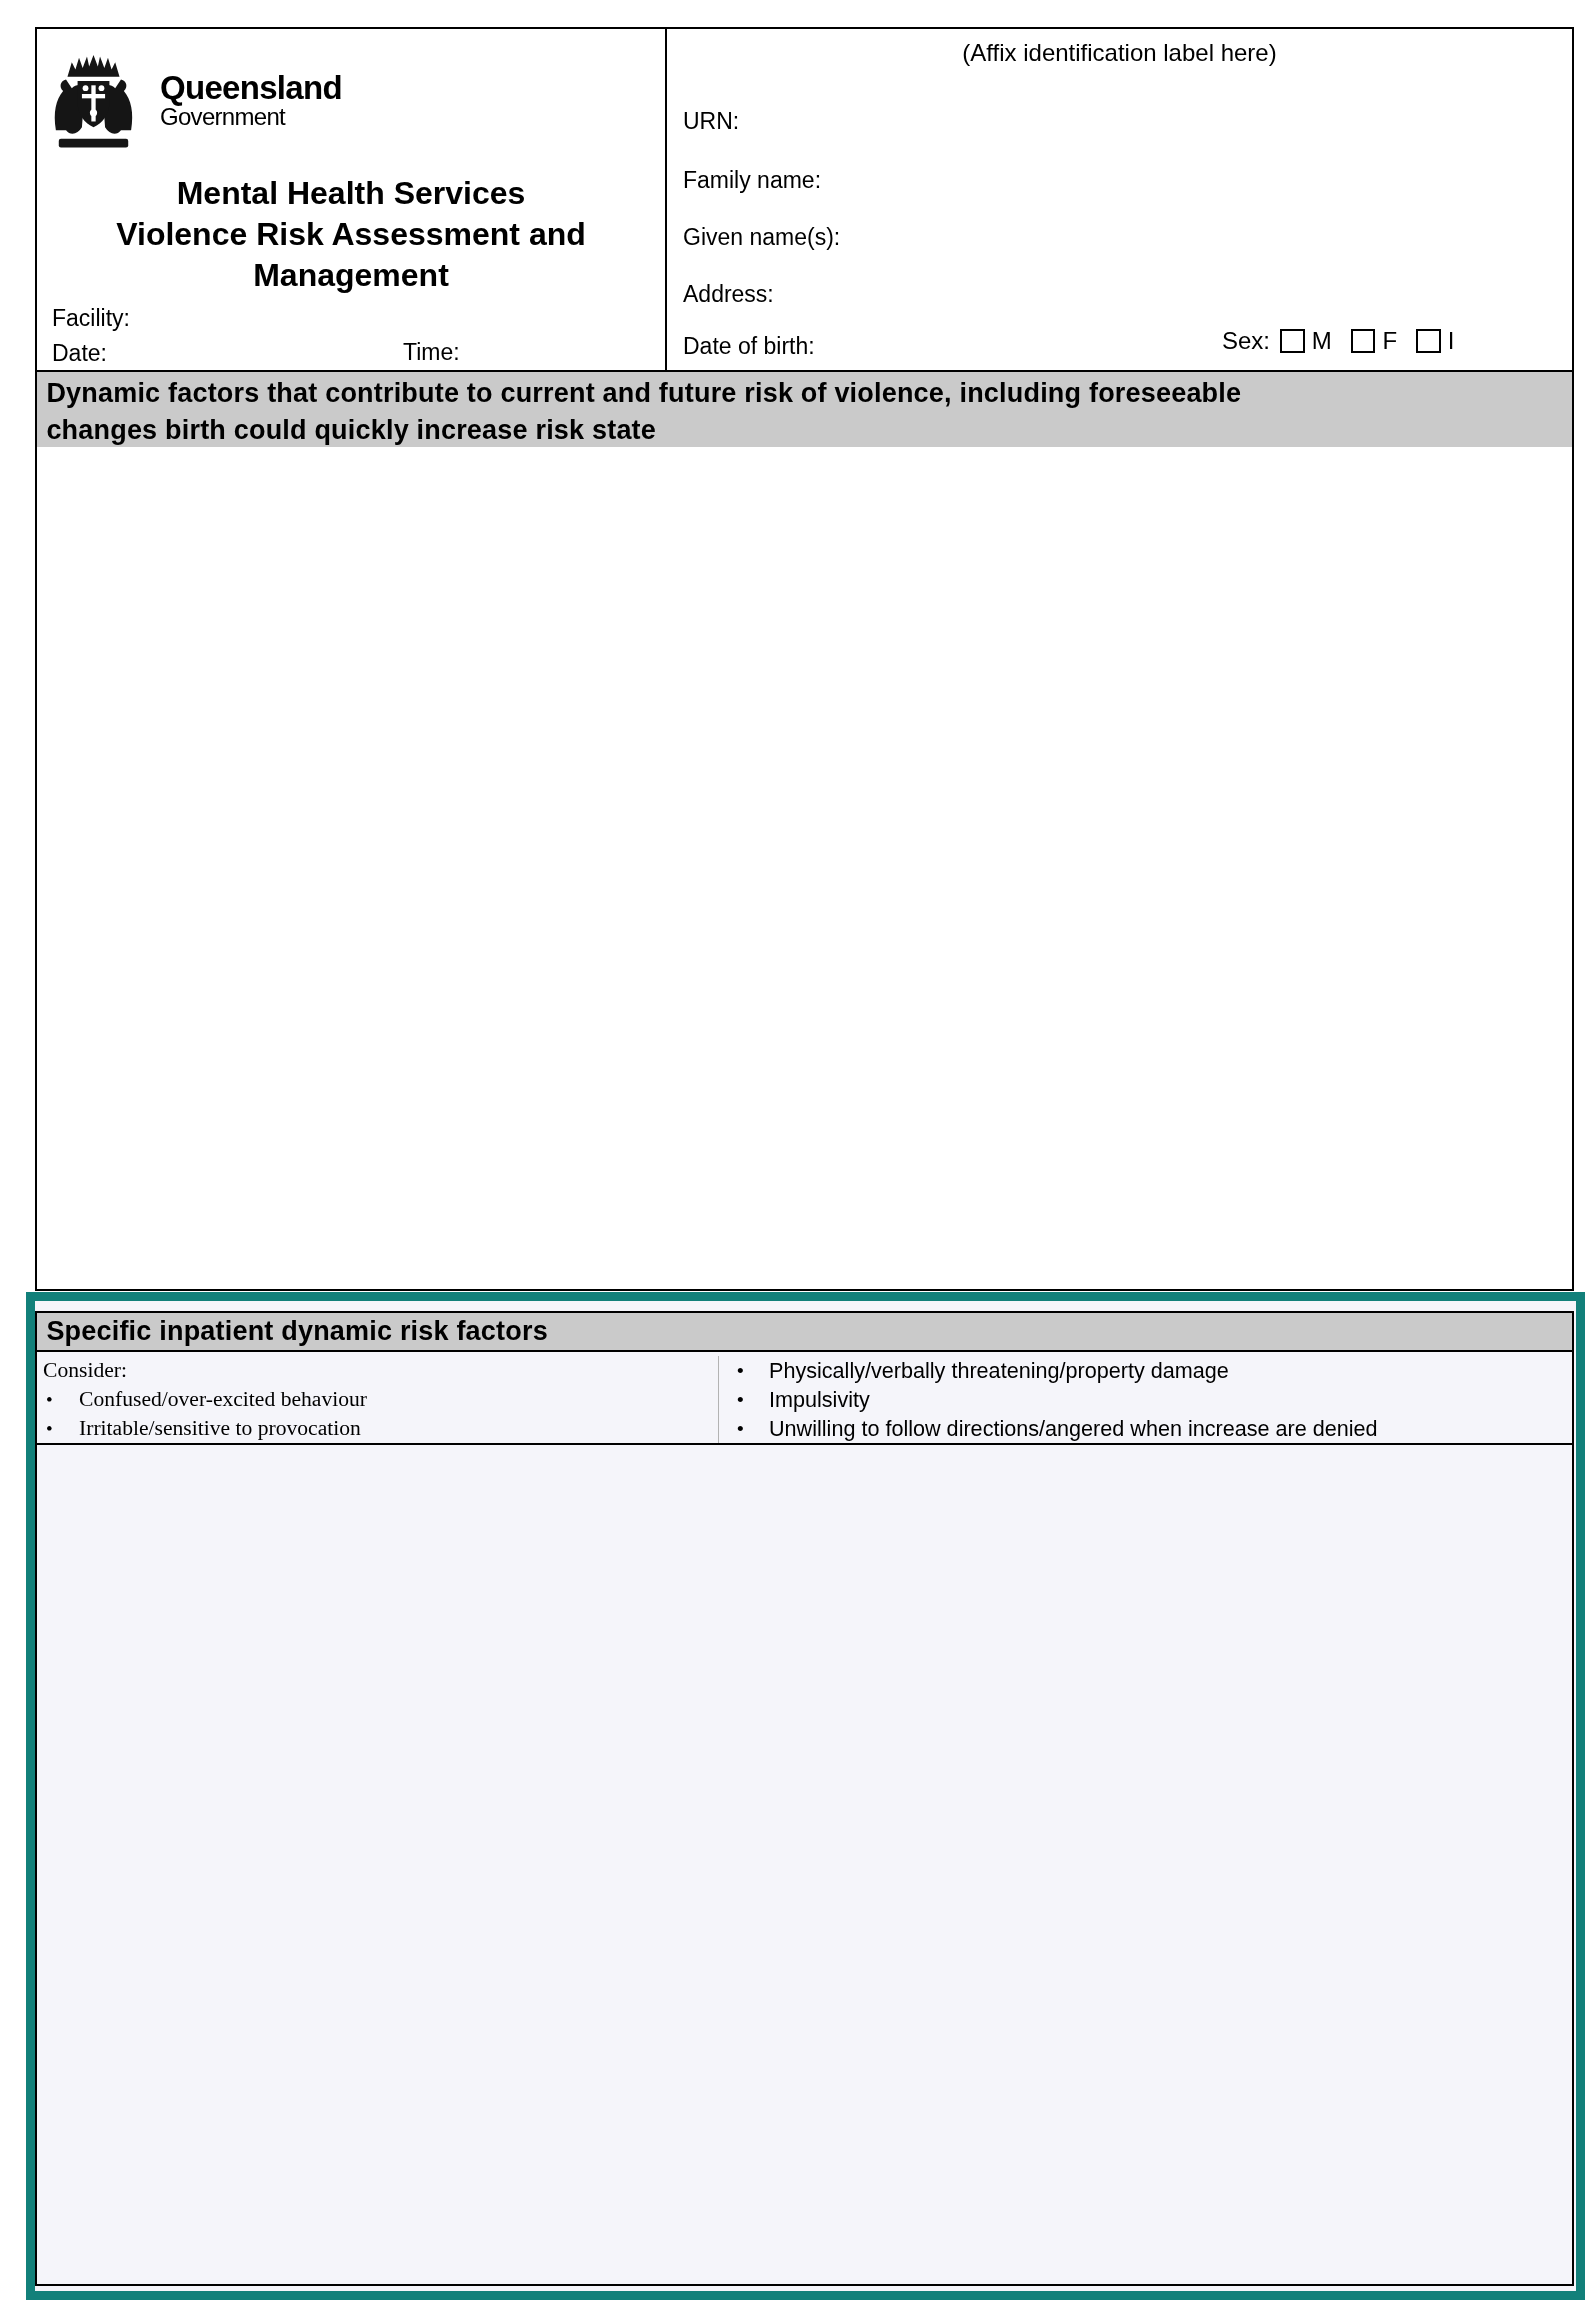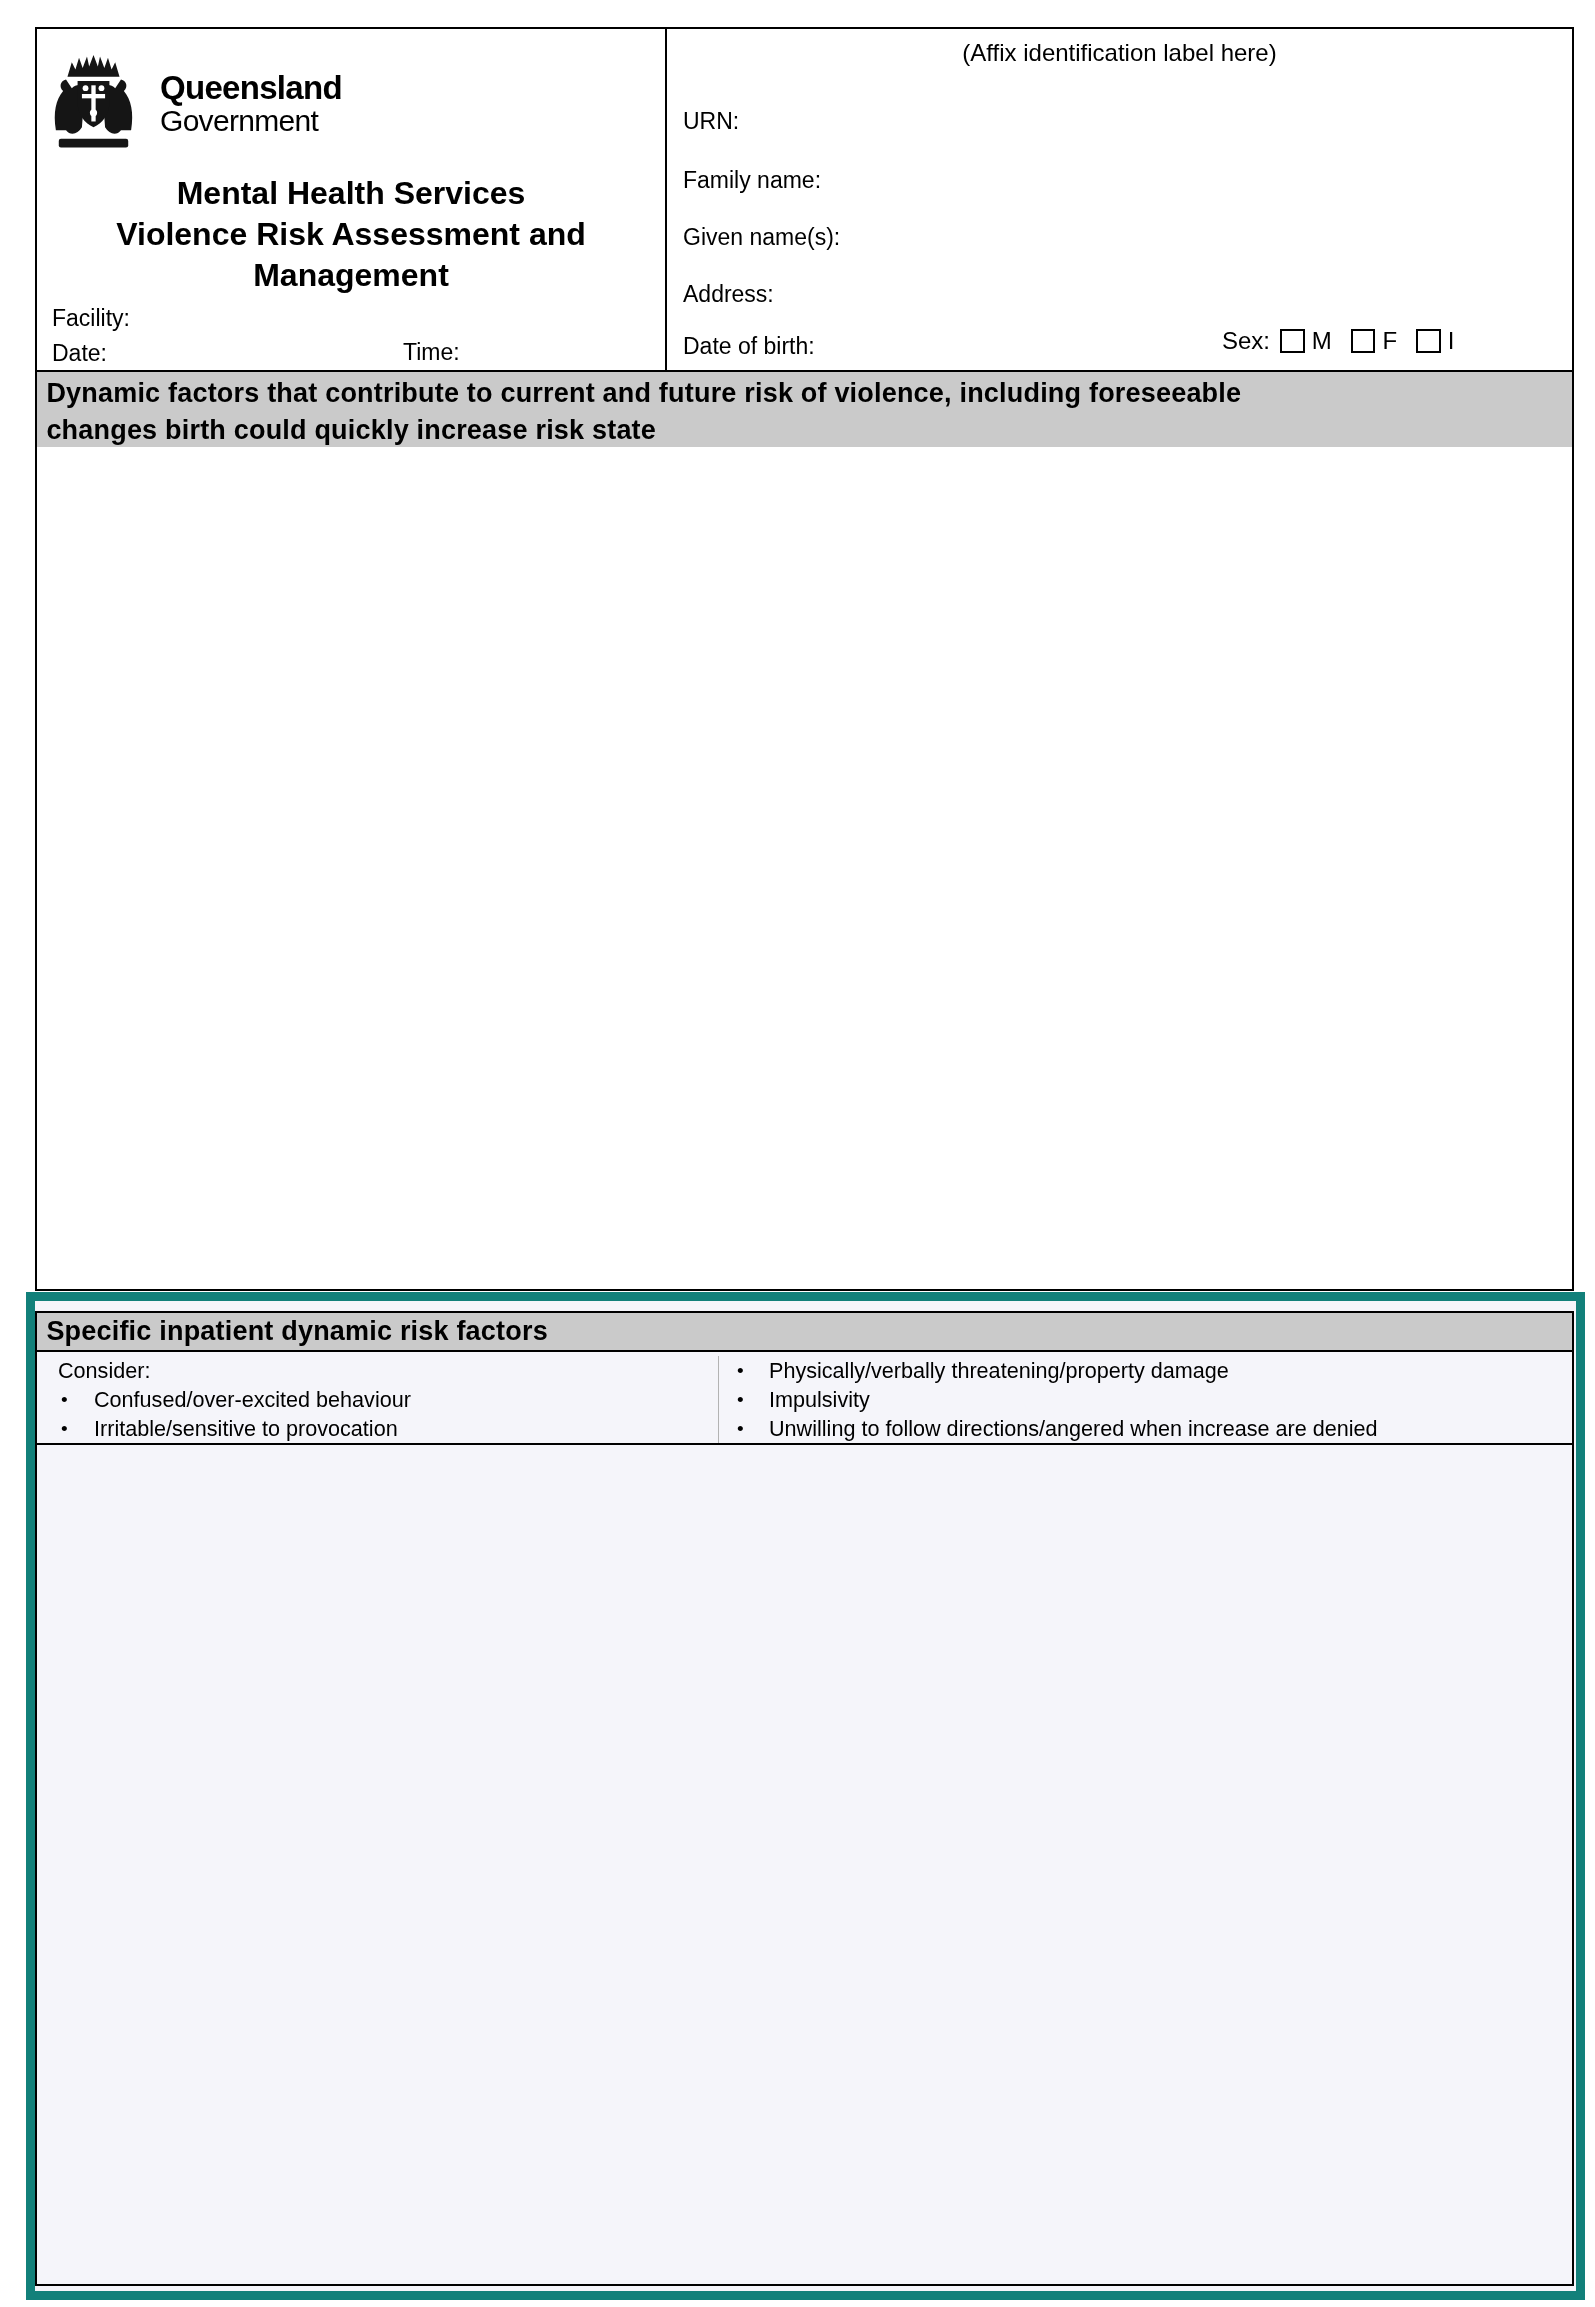--- a/index.html
+++ b/index.html
@@ -32,21 +32,21 @@
     border-left:2.2px solid #000;
     box-sizing:border-box;
   }
 
   .logo-block{
     position:absolute;left:16px;top:23px;
     display:flex;align-items:flex-start;
   }
   .logo-text{margin-left:26px;padding-top:19px;letter-spacing:-0.7px;line-height:1.04;}
   .logo-org{font-size:33px;font-weight:bold;}
-  .logo-sub{font-size:30px;font-weight:normal;}
+  .logo-sub{font-size:24px;font-weight:normal;}
 
   .form-title{
     position:absolute;left:0;top:144px;width:100%;
     text-align:center;font-weight:bold;font-size:32px;line-height:41px;
   }
   .facility-row{position:absolute;left:15px;top:276px;font-size:23px;}
   .date-row{position:absolute;left:15px;top:311px;font-size:23px;}
   .time-label{position:absolute;left:366px;top:310px;font-size:23px;}
 
   .affix-note{
@@ -113,21 +113,21 @@
     padding-left:9.4px;
     letter-spacing:0.2px;
   }
   .consider-row{
     height:87px;flex:0 0 auto;
     border-bottom:2.2px solid #000;
     display:flex;
     font-size:21.6px;line-height:29px;
     padding-top:3.6px;box-sizing:content-box;
   }
-  .consider-col-left{width:681px;box-sizing:border-box;padding-left:21px;}
+  .consider-col-left{width:681px;box-sizing:border-box;padding-left:6px;font-family:Liberation Serif, serif;}
   .consider-col-right{flex:1;border-left:0.7px solid #b3b3b3;box-sizing:border-box;}
   .bullet-line{display:flex;}
   .consider-col-left .bullet-line .dot{width:36px;padding-left:2.9px;box-sizing:border-box;}
   .consider-col-right .bullet-line .dot{width:50px;padding-left:18px;box-sizing:border-box;}
   .dot{font-size:19px;}
   .entry-area{flex:1;background:#f5f5fa;}
 </style>
 </head>
 <body>
 

